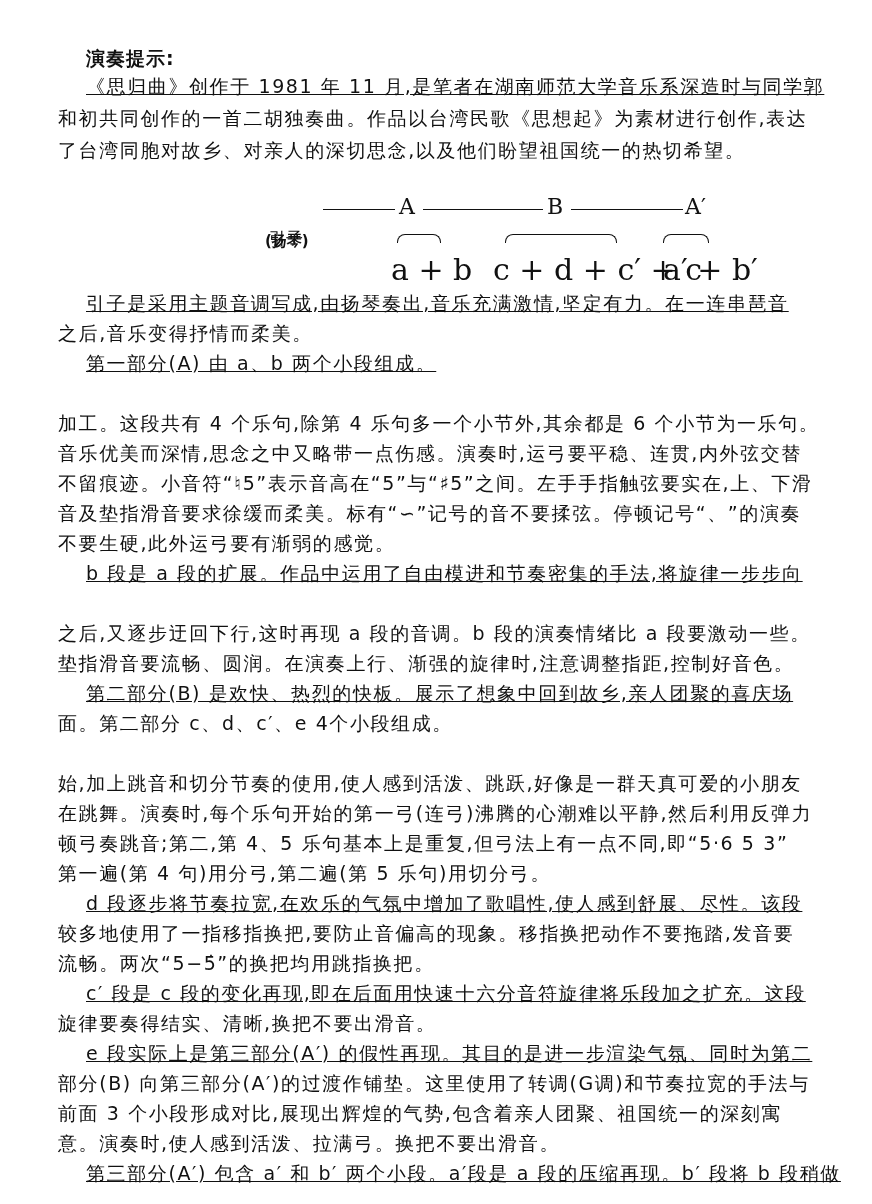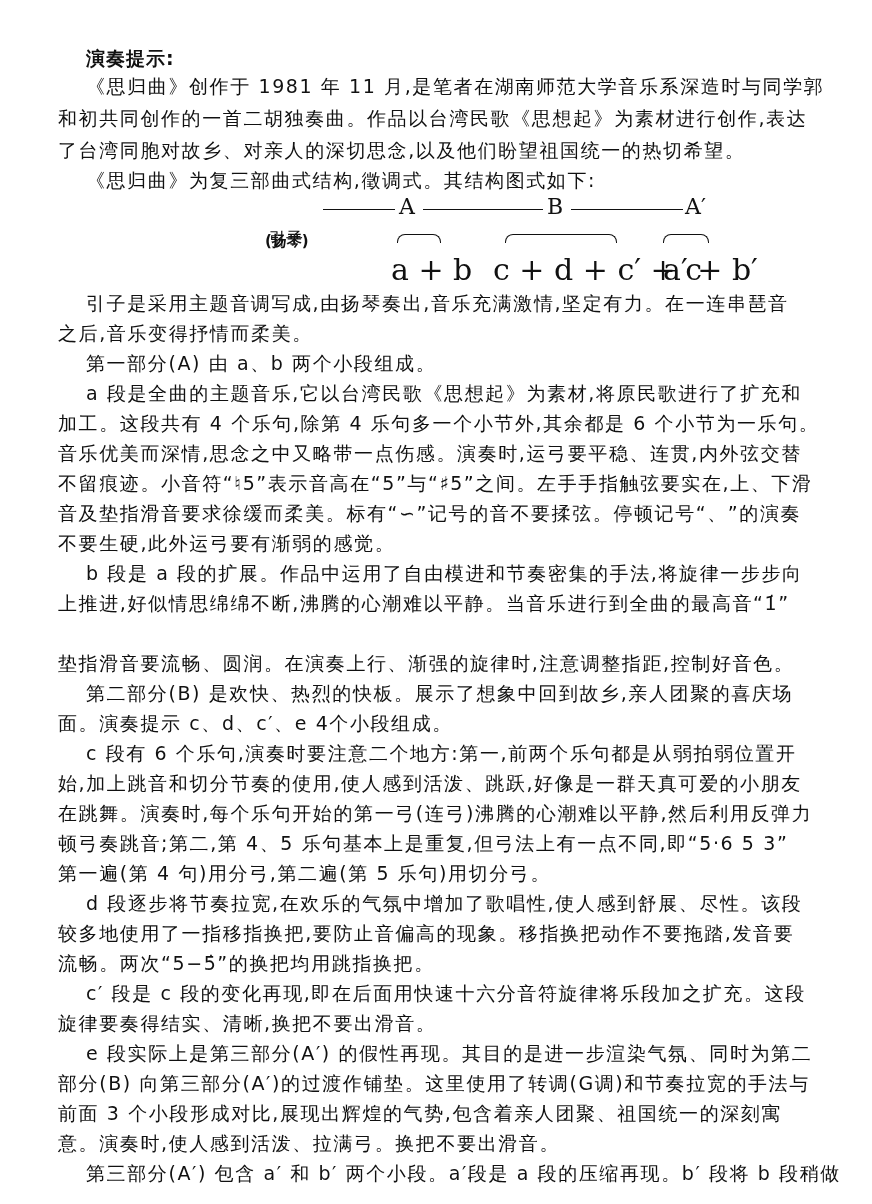--- a/index.html
+++ b/index.html
@@ -11,21 +11,21 @@
   .page { position: absolute; left: 0; top: 8px; width: 872px; height: 1204px; }
   .heading {
     position: absolute; left: 86px; top: 38px;
     font-size: 19px; font-weight: bold; letter-spacing: 1px;
   }
   .line {
     position: absolute; left: 58px; width: 760px;
     font-size: 19px; line-height: 24px; white-space: nowrap;
     letter-spacing: 1.6px; text-align: justify;
   }
-  .indent { padding-left: 28px; }
+  .indent { padding-left: 28px; text-decoration: underline; }
   .structure {
     position: absolute; left: 265px; top: 184px; width: 500px; height: 90px;
     font-family: "DejaVu Serif", "Liberation Serif", serif;
   }
   .struct-intro { position: absolute; left: 4px; top: 6px; font-size: 17px; font-family: "DejaVu Sans", sans-serif; margin-top: 29px; }
   .struct-instrument { position: absolute; left: 0px; top: 40px; font-size: 15px; font-weight: bold; font-family: "DejaVu Sans", sans-serif; }
   .struct-letter { position: absolute; top: 2px; font-size: 22px; }
   .struct-dash { position: absolute; top: 17px; height: 1px; background: #111; }
   .struct-brace {
     position: absolute; top: 42px; height: 8px;
@@ -38,21 +38,20 @@
 </head>
 <body>
 
 <div class="page">
 
   <div class="heading">演奏提示:</div>
 
   <div class="line indent" style="top:66px">《思归曲》创作于 1981 年 11 月,是笔者在湖南师范大学音乐系深造时与同学郭</div>
   <div class="line" style="top:98px">和初共同创作的一首二胡独奏曲。作品以台湾民歌《思想起》为素材进行创作,表达</div>
   <div class="line" style="top:130px">了台湾同胞对故乡、对亲人的深切思念,以及他们盼望祖国统一的热切希望。</div>
-  <div class="line indent" style="top:160px">《思归曲》为复三部曲式结构,徵调式。其结构图式如下:</div>
 
   <div class="structure">
     <span class="struct-intro">引子</span>
     <span class="struct-instrument">(扬琴)</span>
     <div class="struct-dash" style="left:58px;width:72px"></div>
     <span class="struct-letter" style="left:134px">A</span>
     <div class="struct-dash" style="left:158px;width:120px"></div>
     <span class="struct-letter" style="left:282px">B</span>
     <div class="struct-dash" style="left:306px;width:112px"></div>
     <span class="struct-letter" style="left:420px">A′</span>
@@ -62,32 +61,30 @@
     <div class="struct-brace" style="left:398px;width:44px"></div>
 
     <span class="struct-sub" style="left:126px">a + b</span>
     <span class="struct-sub" style="left:228px">c + d + c′ + c</span>
     <span class="struct-sub" style="left:398px">a′ + b′</span>
   </div>
 
   <div class="line indent" style="top:283px">引子是采用主题音调写成,由扬琴奏出,音乐充满激情,坚定有力。在一连串琶音</div>
   <div class="line" style="top:313px">之后,音乐变得抒情而柔美。</div>
   <div class="line indent" style="top:343px">第一部分(A) 由 a、b 两个小段组成。</div>
-  <div class="line indent" style="top:373px">a 段是全曲的主题音乐,它以台湾民歌《思想起》为素材,将原民歌进行了扩充和</div>
   <div class="line" style="top:403px">加工。这段共有 4 个乐句,除第 4 乐句多一个小节外,其余都是 6 个小节为一乐句。</div>
   <div class="line" style="top:433px">音乐优美而深情,思念之中又略带一点伤感。演奏时,运弓要平稳、连贯,内外弦交替</div>
   <div class="line" style="top:463px">不留痕迹。小音符“♮5”表示音高在“5”与“♯5”之间。左手手指触弦要实在,上、下滑</div>
   <div class="line" style="top:493px">音及垫指滑音要求徐缓而柔美。标有“∽”记号的音不要揉弦。停顿记号“、”的演奏</div>
   <div class="line" style="top:523px">不要生硬,此外运弓要有渐弱的感觉。</div>
   <div class="line indent" style="top:553px">b 段是 a 段的扩展。作品中运用了自由模进和节奏密集的手法,将旋律一步步向</div>
-  <div class="line" style="top:583px">上推进,好似情思绵绵不断,沸腾的心潮难以平静。当音乐进行到全曲的最高音“1̇”</div>
+  <div class="line" style="top:613px">之后,又逐步迂回下行,这时再现 a 段的音调。b 段的演奏情绪比 a 段要激动一些。</div>
   <div class="line" style="top:643px">垫指滑音要流畅、圆润。在演奏上行、渐强的旋律时,注意调整指距,控制好音色。</div>
   <div class="line indent" style="top:673px">第二部分(B) 是欢快、热烈的快板。展示了想象中回到故乡,亲人团聚的喜庆场</div>
-  <div class="line" style="top:703px">面。演奏提示 c、d、c′、e 4个小段组成。</div>
-  <div class="line indent" style="top:733px">c 段有 6 个乐句,演奏时要注意二个地方:第一,前两个乐句都是从弱拍弱位置开</div>
+  <div class="line" style="top:703px">面。第二部分 c、d、c′、e 4个小段组成。</div>
   <div class="line" style="top:763px">始,加上跳音和切分节奏的使用,使人感到活泼、跳跃,好像是一群天真可爱的小朋友</div>
   <div class="line" style="top:793px">在跳舞。演奏时,每个乐句开始的第一弓(连弓)沸腾的心潮难以平静,然后利用反弹力</div>
   <div class="line" style="top:823px">顿弓奏跳音;第二,第 4、5 乐句基本上是重复,但弓法上有一点不同,即“5·6 5 3”</div>
   <div class="line" style="top:853px">第一遍(第 4 句)用分弓,第二遍(第 5 乐句)用切分弓。</div>
   <div class="line indent" style="top:883px">d 段逐步将节奏拉宽,在欢乐的气氛中增加了歌唱性,使人感到舒展、尽性。该段</div>
   <div class="line" style="top:913px">较多地使用了一指移指换把,要防止音偏高的现象。移指换把动作不要拖踏,发音要</div>
   <div class="line" style="top:943px">流畅。两次“5−5̇”的换把均用跳指换把。</div>
   <div class="line indent" style="top:973px">c′ 段是 c 段的变化再现,即在后面用快速十六分音符旋律将乐段加之扩充。这段</div>
   <div class="line" style="top:1003px">旋律要奏得结实、清晰,换把不要出滑音。</div>
   <div class="line" style="top:1063px">部分(B) 向第三部分(A′)的过渡作铺垫。这里使用了转调(G调)和节奏拉宽的手法与</div>

